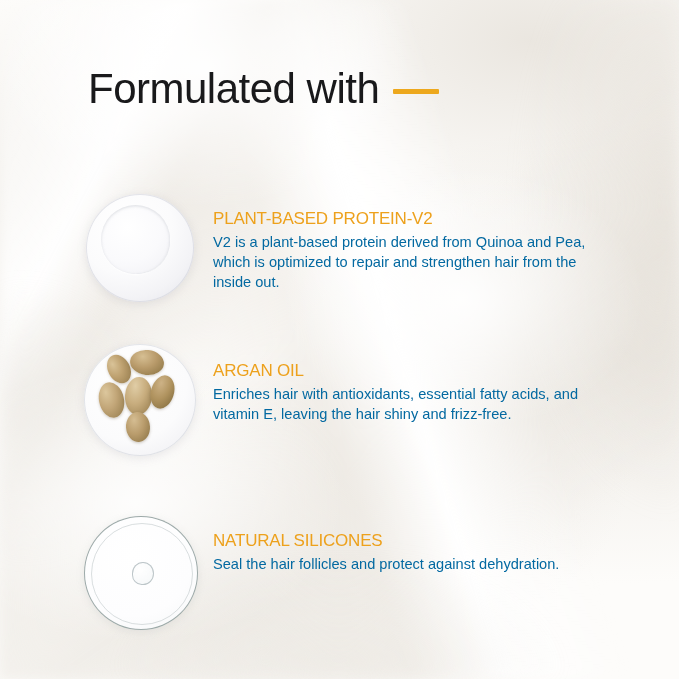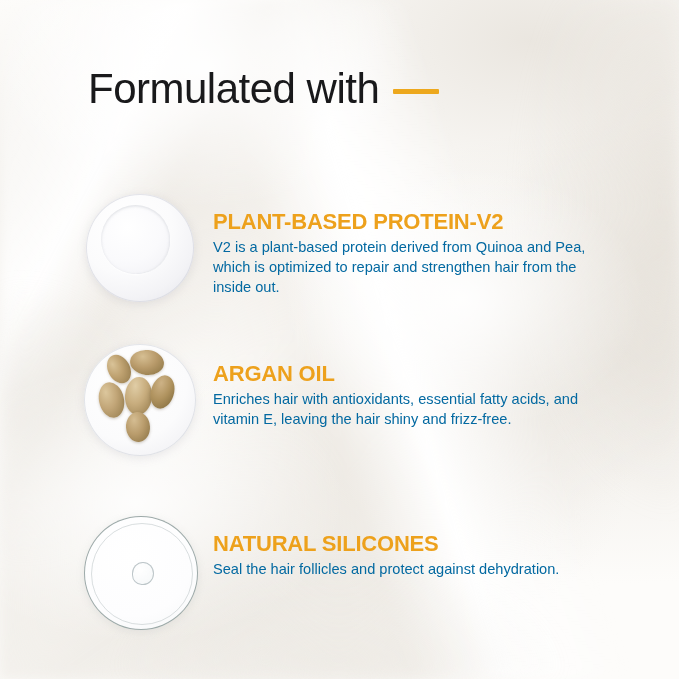--- a/index.html
+++ b/index.html
@@ -107,22 +107,22 @@
 
   .copy {
     margin-left: 10px;
     padding-top: 22px;
     width: 420px;
   }
   .row-2 .copy { padding-top: 22px; }
   .row-3 .copy { padding-top: 20px; }
 
   .ing-title {
-    font-size: 22px;
-    font-weight: bold;
+    font-size: 17px;
+    font-weight: normal;
     color: #eda11c;
     letter-spacing: -0.2px;
     line-height: 1.05;
     margin: 0 0 4px 0;
     white-space: nowrap;
   }
   .ing-desc {
     font-size: 14.6px;
     color: #0369a1;
     line-height: 1.38;

